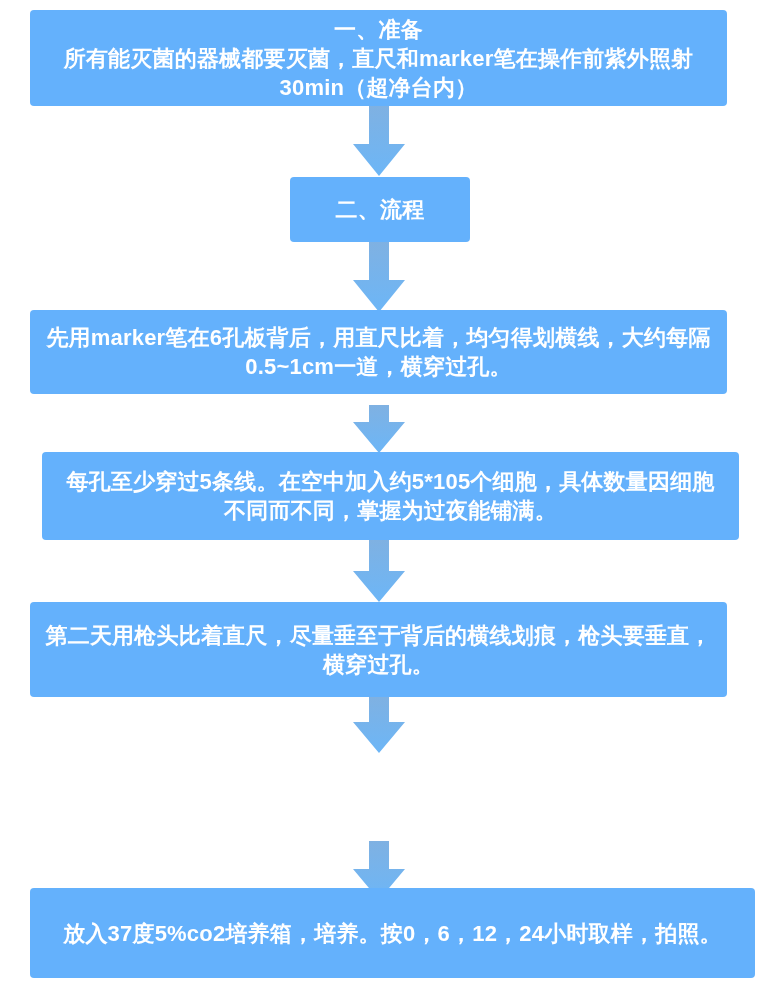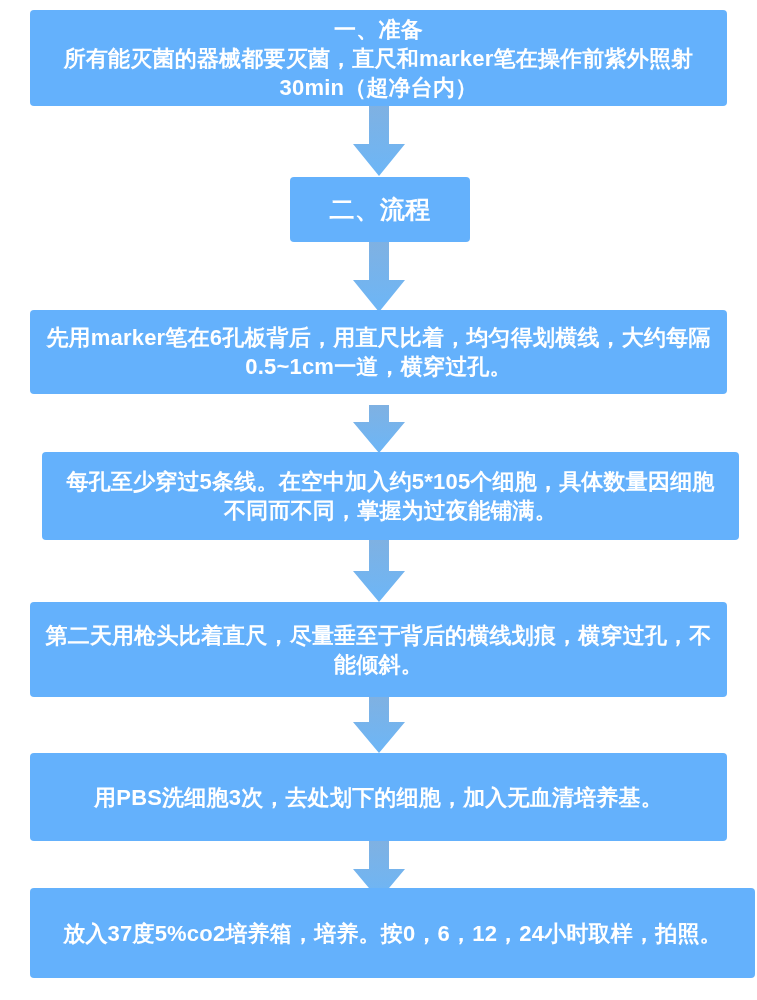--- a/index.html
+++ b/index.html
@@ -36,21 +36,21 @@
     letter-spacing: 0.2px;
     font-weight: 700;
     -webkit-font-smoothing: antialiased;
   }
   .node .node-text {
     display: block;
     width: 100%;
     white-space: pre-line;
   }
   .node-narrow {
-    font-size: 25px;
+    font-size: 22px;
   }
   .arrow {
     position: absolute;
     display: block;
   }
   .arrow svg { display: block; }
 </style>
 </head>
 <body>
 
@@ -115,38 +115,35 @@
         <linearGradient id="ag4" x1="0" y1="0" x2="0" y2="1">
           <stop offset="0%" stop-color="#7fb1e2"></stop>
           <stop offset="100%" stop-color="#6cb6f7"></stop>
         </linearGradient>
       </defs>
       <path d="M16,0 L36,0 L36,31 L52,31 L26,62 L0,31 L16,31 Z" fill="url(#ag4)"></path>
     </svg>
   </span>
 
   <div class="node" style="left:30px; top:602px; width:697px; height:95px;">
-    <span class="node-text">第二天用枪头比着直尺，尽量垂至于背后的横线划痕，横穿过孔，不能倾斜。</span>
+    <span class="node-text">第二天用枪头比着直尺，尽量垂至于背后的横线划痕，枪头要垂直，横穿过孔。</span>
   </div>
 
   <span class="arrow" style="left:353px; top:697px; width:52px; height:56px;">
     <svg width="52" height="56" viewBox="0 0 52 56" xmlns="http://www.w3.org/2000/svg">
       <defs>
         <linearGradient id="ag5" x1="0" y1="0" x2="0" y2="1">
           <stop offset="0%" stop-color="#7fb1e2"></stop>
           <stop offset="100%" stop-color="#6cb6f7"></stop>
         </linearGradient>
       </defs>
       <path d="M16,0 L36,0 L36,25 L52,25 L26,56 L0,25 L16,25 Z" fill="url(#ag5)"></path>
     </svg>
   </span>
 
-  <div class="node" style="left:30px; top:753px; width:697px; height:88px;">
-    <span class="node-text">用PBS洗细胞3次，去处划下的细胞，加入无血清培养基。</span>
-  </div>
 
   <span class="arrow" style="left:353px; top:841px; width:52px; height:59px;">
     <svg width="52" height="59" viewBox="0 0 52 59" xmlns="http://www.w3.org/2000/svg">
       <defs>
         <linearGradient id="ag6" x1="0" y1="0" x2="0" y2="1">
           <stop offset="0%" stop-color="#7fb1e2"></stop>
           <stop offset="100%" stop-color="#6cb6f7"></stop>
         </linearGradient>
       </defs>
       <path d="M16,0 L36,0 L36,28 L52,28 L26,59 L0,28 L16,28 Z" fill="url(#ag6)"></path>

